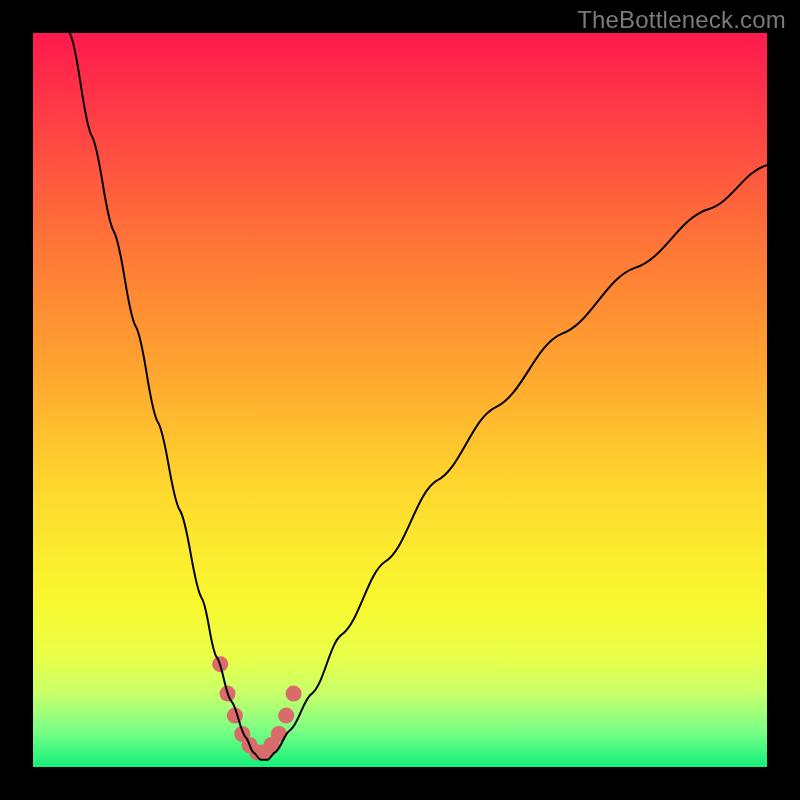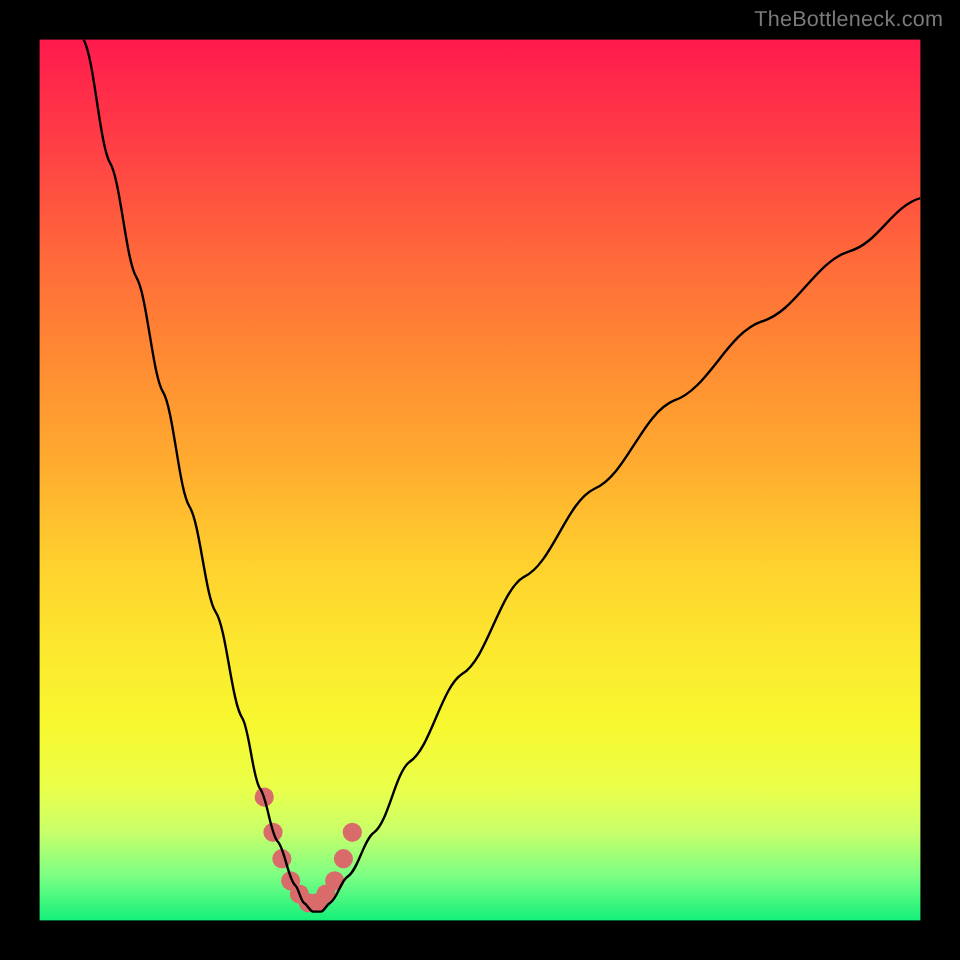--- a/index.html
+++ b/index.html
@@ -33,21 +33,21 @@
       #c8ff6a 90%,
       #7bff84 95%,
       #14f07a 100%
     );
   }
   .watermark {
     position: absolute;
     top: 6px;
     right: 14px;
     font-family: Arial, Helvetica, sans-serif;
-    font-size: 18px;
+    font-size: 24px;
     color: #7a7a7a;
     letter-spacing: 0.2px;
     margin-left: 12px;
   }
   svg.overlay {
     position: absolute;
     left: 33px;
     top: 33px;
     width: 734px;
     height: 734px;

